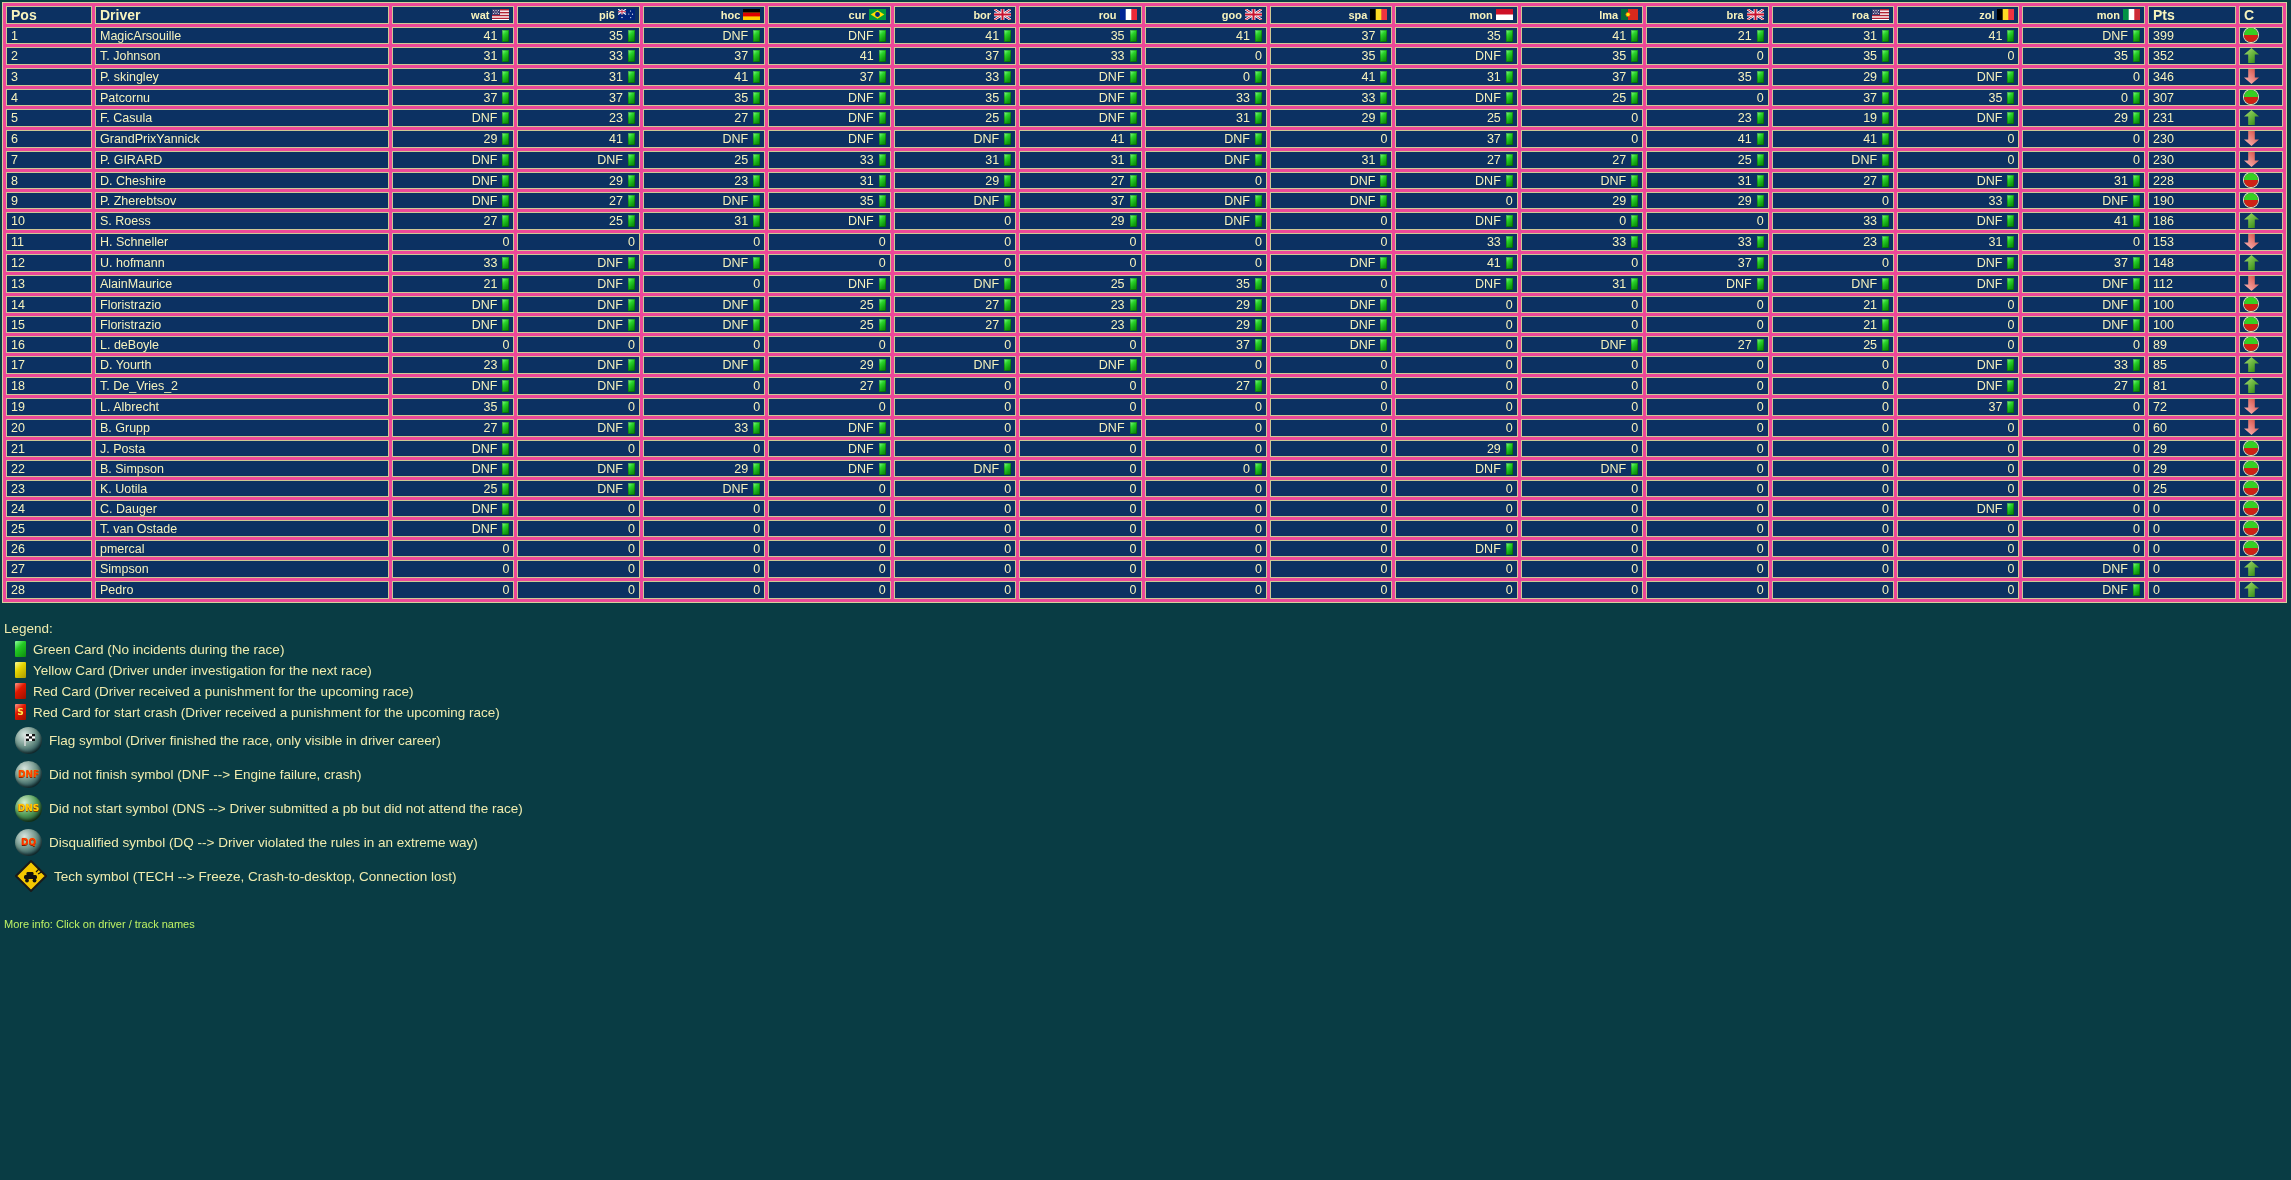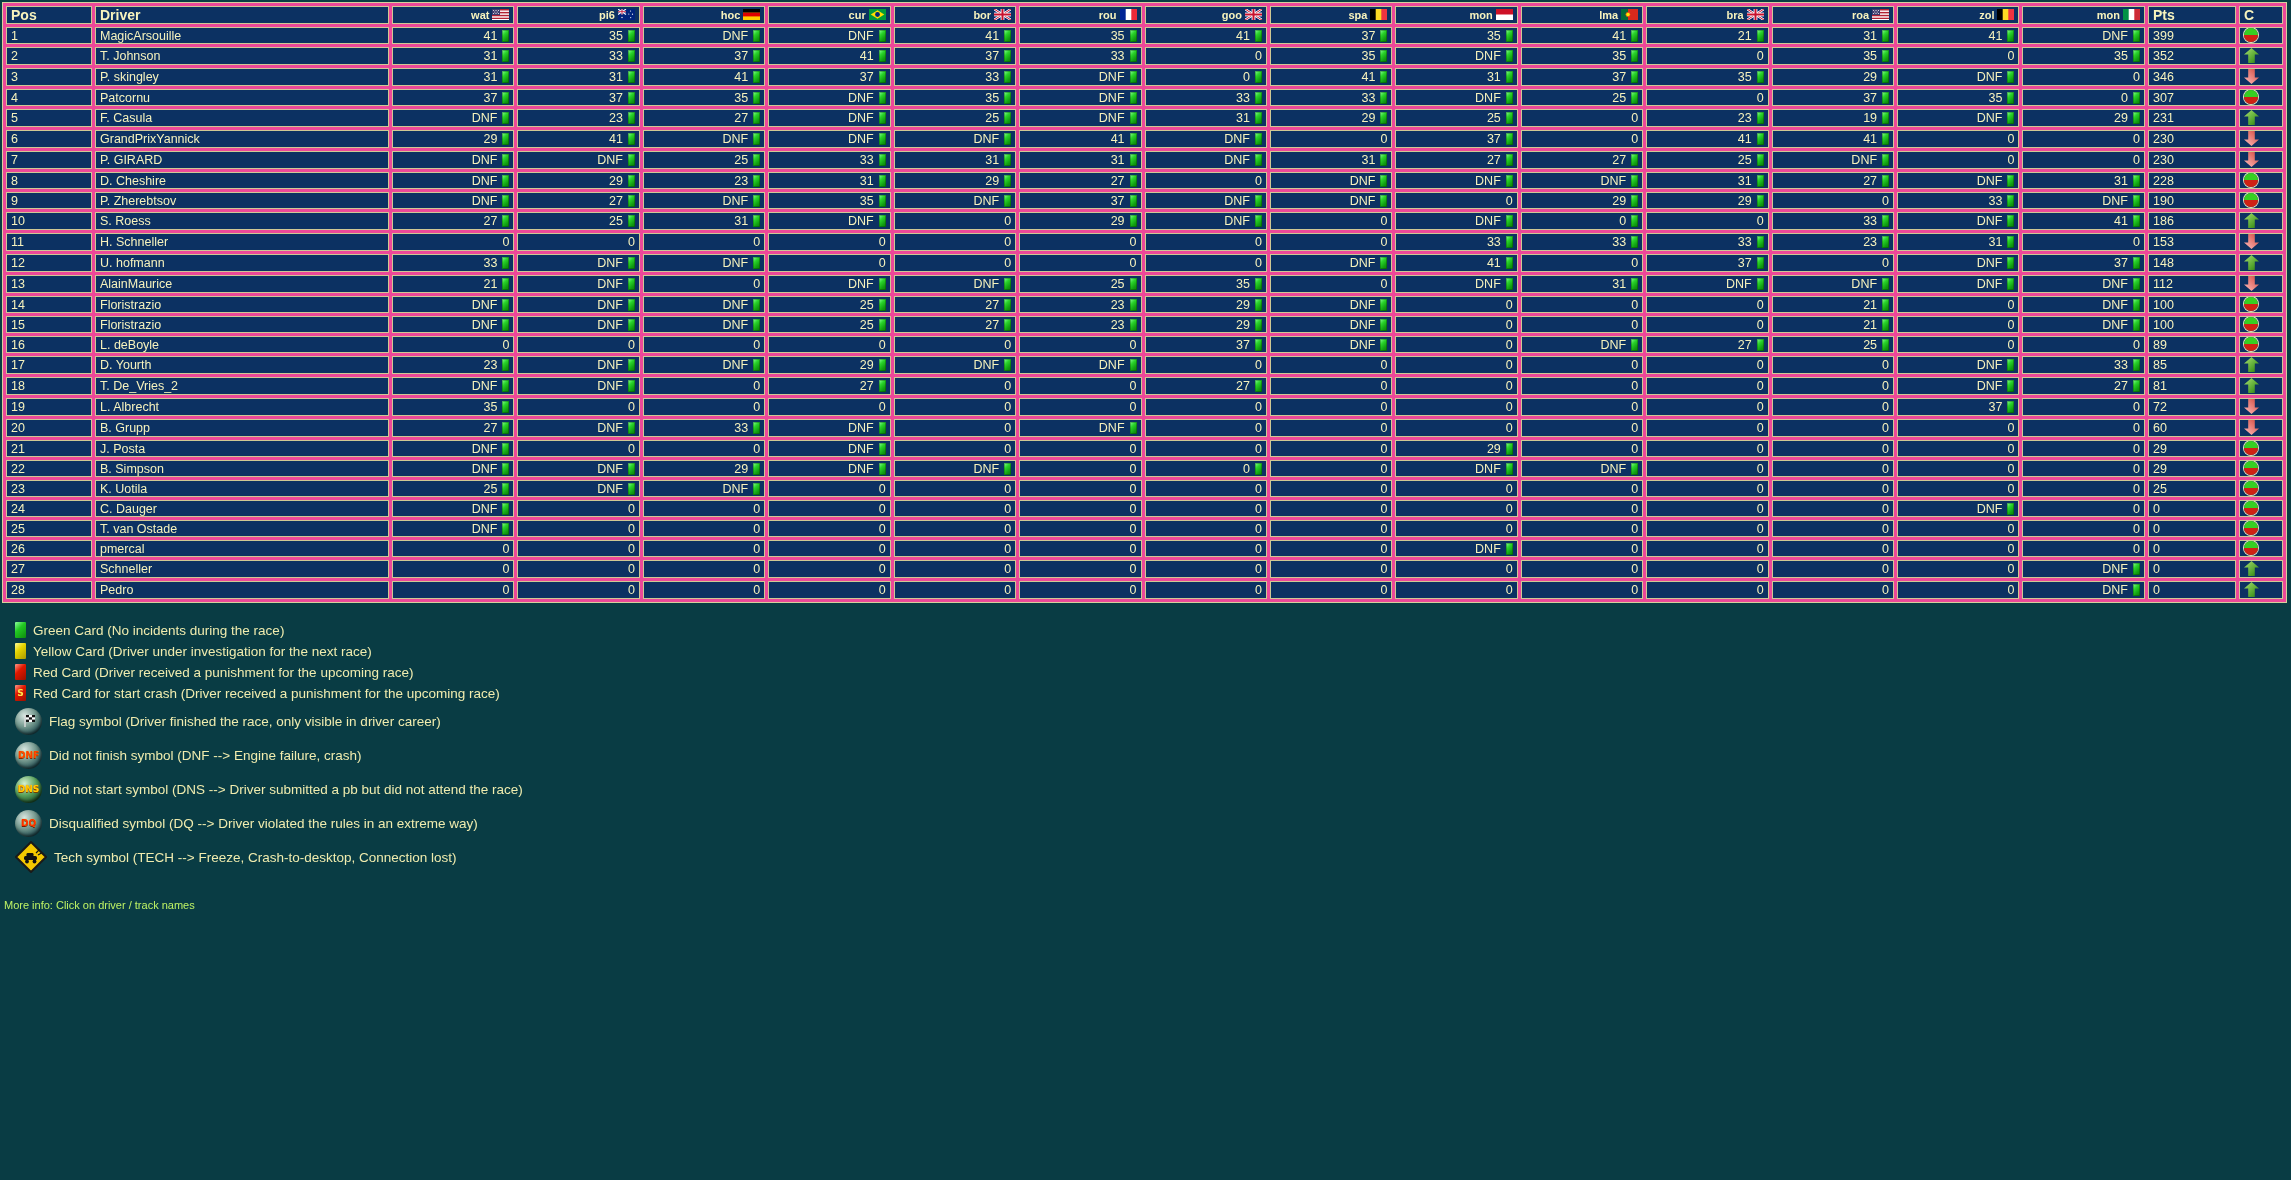--- a/index.html
+++ b/index.html
@@ -755,21 +755,21 @@
         <td class="num">0</td>
         <td class="num">0</td>
         <td class="num">0</td>
         <td class="num">0</td>
         <td class="num">0</td>
         <td class="pts">0</td>
         <td class="chg"><span class="ic-equal"></span></td>
       </tr>
       <tr>
         <td class="pos">27</td>
-        <td class="drv">Schneller</td>
+        <td class="drv">Simpson</td>
         <td class="num">0</td>
         <td class="num">0</td>
         <td class="num">0</td>
         <td class="num">0</td>
         <td class="num">0</td>
         <td class="num">0</td>
         <td class="num">0</td>
         <td class="num">0</td>
         <td class="num">0</td>
         <td class="num">0</td>
@@ -797,20 +797,21 @@
         <td class="num">0</td>
         <td class="num">0</td>
         <td class="num">DNF<span class="card"></span></td>
         <td class="pts">0</td>
         <td class="chg"><span class="ic-up"></span></td>
       </tr>
     </tbody>
 </table>
 
 <div class="legend">
+  <div class="legend-title">Legend:</div>
   <div id="legend-cards">
       <div class="legend-row">
         <span class="lcard green"></span>
         <span class="ltxt">Green Card (No incidents during the race)</span>
       </div>
       <div class="legend-row">
         <span class="lcard yellow"></span>
         <span class="ltxt">Yellow Card (Driver under investigation for the next race)</span>
       </div>
       <div class="legend-row">

